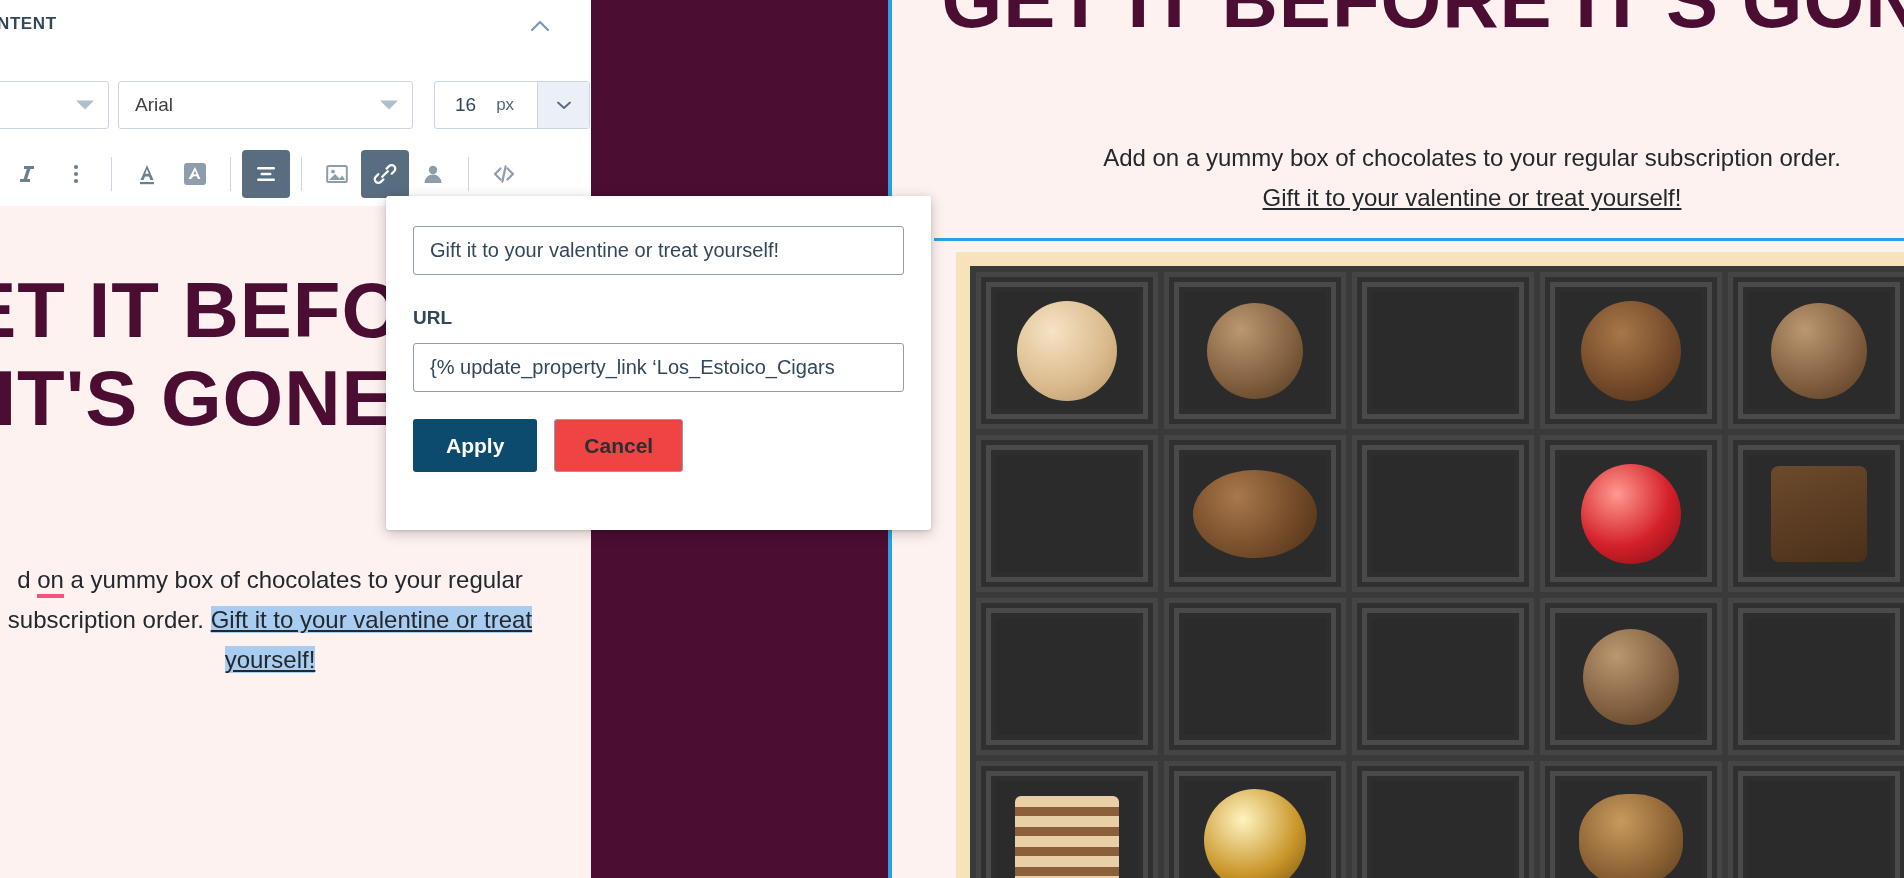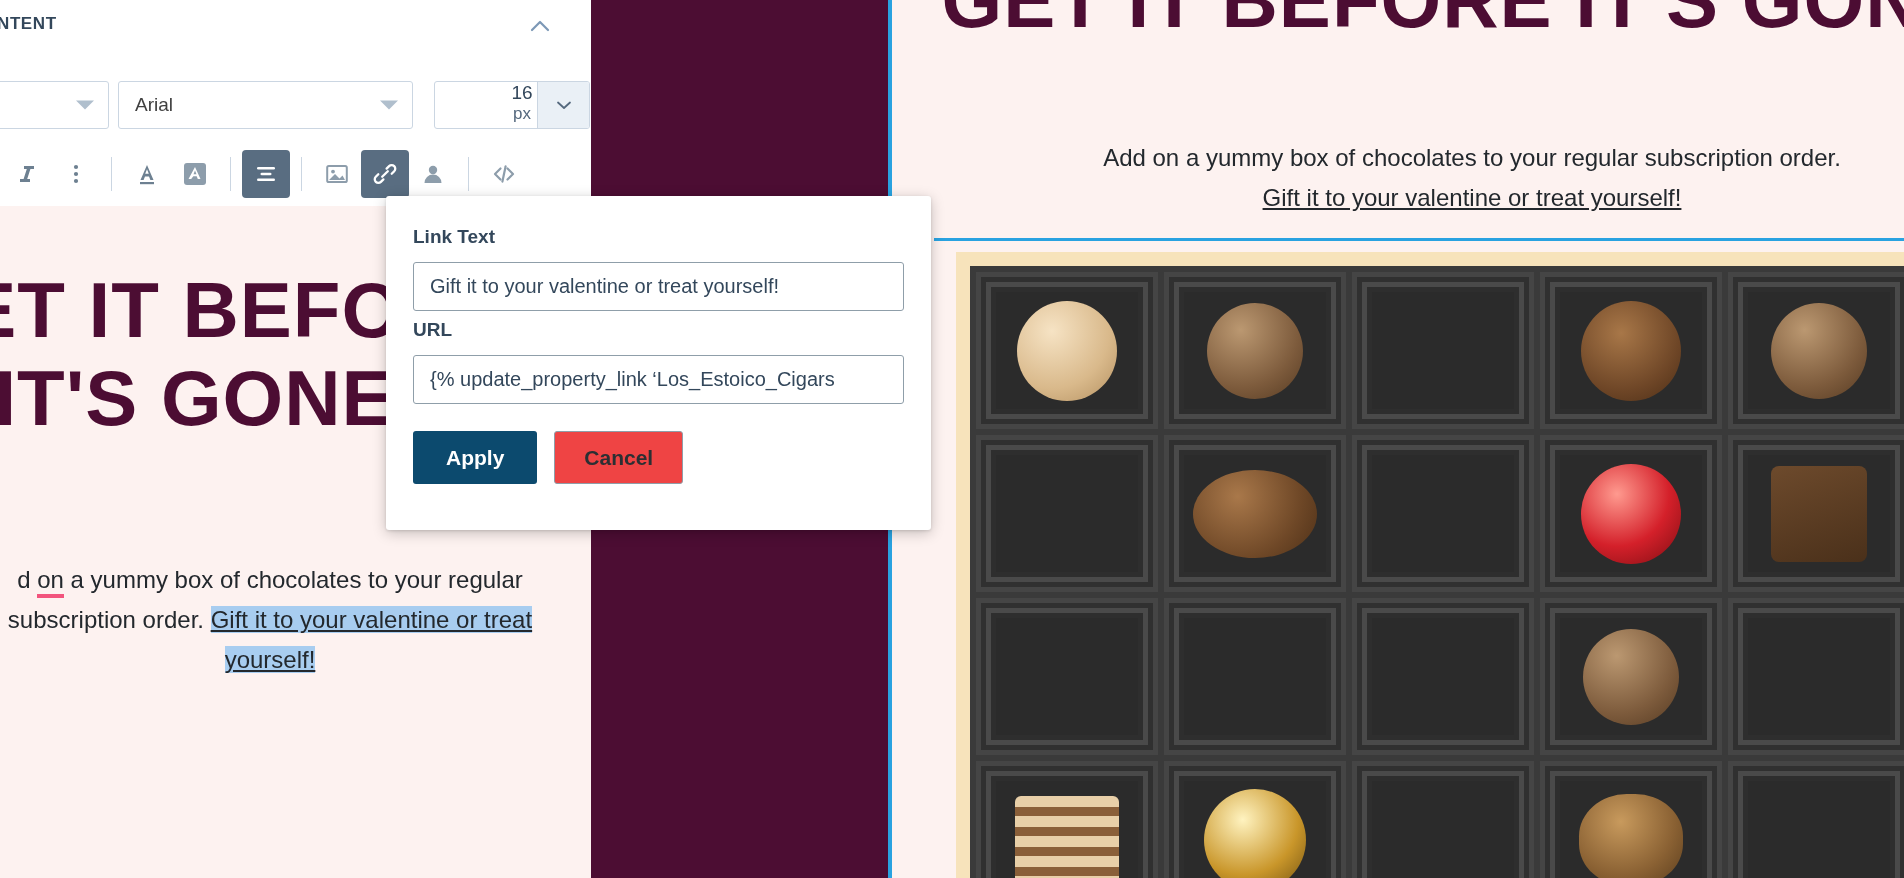--- a/index.html
+++ b/index.html
@@ -50,21 +50,21 @@
     position: absolute; right: 14px; top: 50%; transform: translateY(-50%);
     width: 0; height: 0;
     border-left: 9px solid transparent; border-right: 9px solid transparent;
     border-top: 9px solid #b0bfcd;
   }
   #fontstyle-select { left: -53px; width: 162px; }
   #fontfamily-select { left: 118px; width: 295px; }
   #fontsize-box {
     position: absolute; left: 434px; top: 0; width: 156px; height: 48px;
     border: 1px solid #cbd6e2; border-radius: 3px; background: #fff;
-    display: flex; align-items: center; flex-direction: column;
+    display: flex; align-items: center;
   }
   #fontsize-box .size-val { font-size: 19px; color: #33475b; padding-left: 20px; }
   #fontsize-box .size-unit { font-size: 17px; color: #55697e; margin-left: 20px; }
   .size-stepper {
     position: absolute; right: 0; top: 0; width: 52px; height: 46px;
     background: #eaf0f6; border-left: 1px solid #cbd6e2;
     display:flex; align-items:center; justify-content:center; cursor: pointer;
     border-radius: 0 2px 2px 0;
   }
 
@@ -177,21 +177,21 @@
   .field-label {
     font-size: 19px; font-weight: 700; color: #33475b; margin-bottom: 14px;
   }
   .text-input {
     width: 491px; height: 49px;
     border: 1px solid #8f9ea9; border-radius: 3px; background: #fff;
     font-size: 20px; color: #33475b;
     padding: 0 16px; font-family: "Liberation Sans", sans-serif;
     display: flex; align-items: center; overflow: hidden; white-space: nowrap;
   }
-  .field-group + .field-group { margin-top: 8px; }
+  .field-group + .field-group { margin-top: 32px; }
   .modal-buttons { margin-top: 27px; display: flex; gap: 17px; }
   .btn {
     height: 53px; border-radius: 3px; font-size: 21px; font-weight: 700;
     display: flex; align-items: center; justify-content: center; cursor: pointer;
     font-family: "Liberation Sans", sans-serif;
   }
   .btn-primary { background: #0c4a6e; color: #ffffff; padding: 0 33px; border: none; }
   .btn-secondary { background: #ef4444; color: #2b2f33; padding: 0 29px; border: 1px solid #8f9ea9; }
 </style>
 </head>
@@ -396,21 +396,20 @@
     <div class="editor-content">
       <div class="ec-heading">GET IT BEFORE IT'S GONE!</div>
       <div class="ec-body">
         <span>d </span><span class="misspell">on</span><span> a yummy box of chocolates to your regular subscription order. </span><span class="sel-link">Gift it to your valentine or treat yourself!</span>
       </div>
     </div>
   </div>
 
   <div class="link-modal">
     <div class="field-group">
-      <div class="field-label">Link Text</div>
       <div class="text-input">Gift it to your valentine or treat yourself!</div>
     </div>
     <div class="field-group">
       <div class="field-label">URL</div>
       <div class="text-input">{% update_property_link ‘Los_Estoico_Cigars</div>
     </div>
     <div class="modal-buttons">
       <div class="btn btn-primary">Apply</div>
       <div class="btn btn-secondary">Cancel</div>
     </div>

